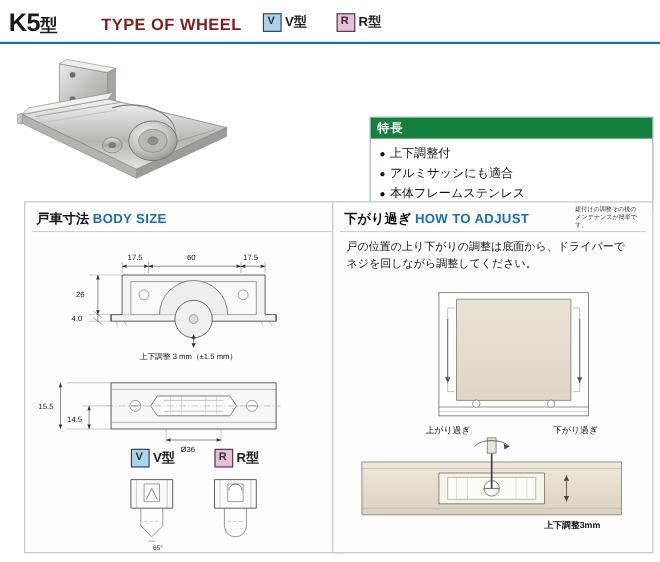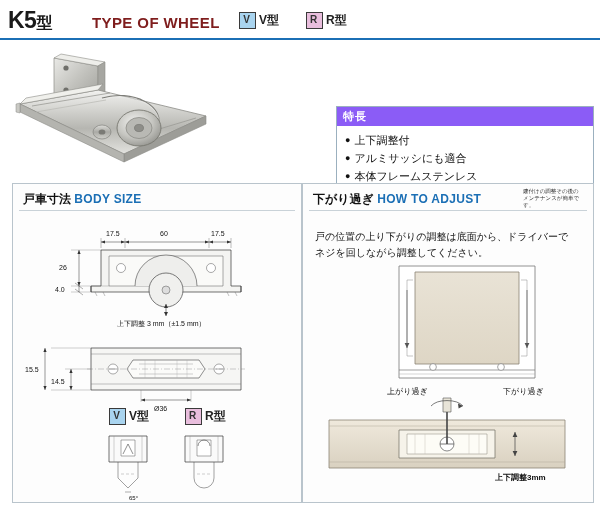--- a/index.html
+++ b/index.html
@@ -84,21 +84,21 @@
   }
   
   .features {
     position: absolute;
     left: 336px; top: 106px;
     width: 256px;
     border: 1px solid #9bb0bf;
     background: #ffffff;
   }
   .features-head {
-    background: #8b5cf6;
+    background: #15803d;
     color: #ffffff;
     font-size: 11px;
     font-weight: bold;
     padding: 2px 6px;
     letter-spacing: 1px;
   }
   .features-list {
     padding: 5px 8px 7px 8px;
   }
   .feature-item {
@@ -113,21 +113,21 @@
     font-size: 9px;
     line-height: 18px;
   }
   
   .panel {
     position: absolute;
     border: 1px solid #b9c4cc;
     background: #fdfdfd;
   }
   .panel-left {
-    left: 12px; top: 183px;
+    left: 22px; top: 183px;
     width: 288px; height: 318px;
   }
   .panel-right {
     left: 302px; top: 183px;
     width: 290px; height: 318px;
   }
   .panel-title {
     position: absolute;
     top: 7px; left: 10px;
     font-size: 12px;
@@ -156,21 +156,20 @@
     text-align: left;
     width: 62px;
   }
   .adjust-text {
     position: absolute;
     left: 12px; top: 33px;
     width: 262px;
     font-size: 10px;
     line-height: 16px;
     color: #111;
-    margin-top: 12px;
   }
   
   svg { display: block; }
   .dimtxt {
     font-family: "Liberation Sans", sans-serif;
     font-size: 7px;
     fill: #111;
   }
   .dimtxt-s {
     font-family: "Liberation Sans", sans-serif;

